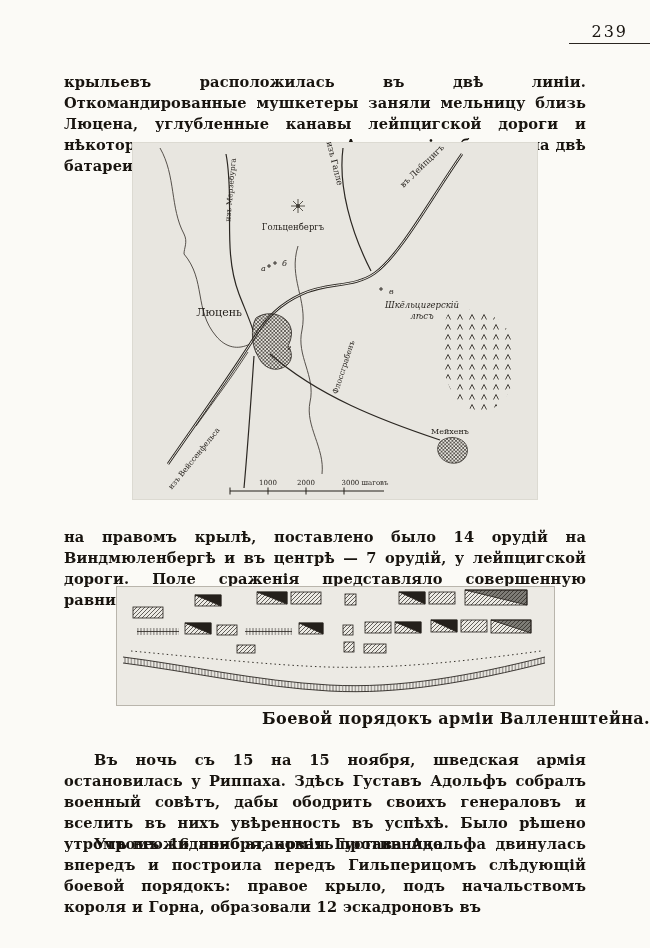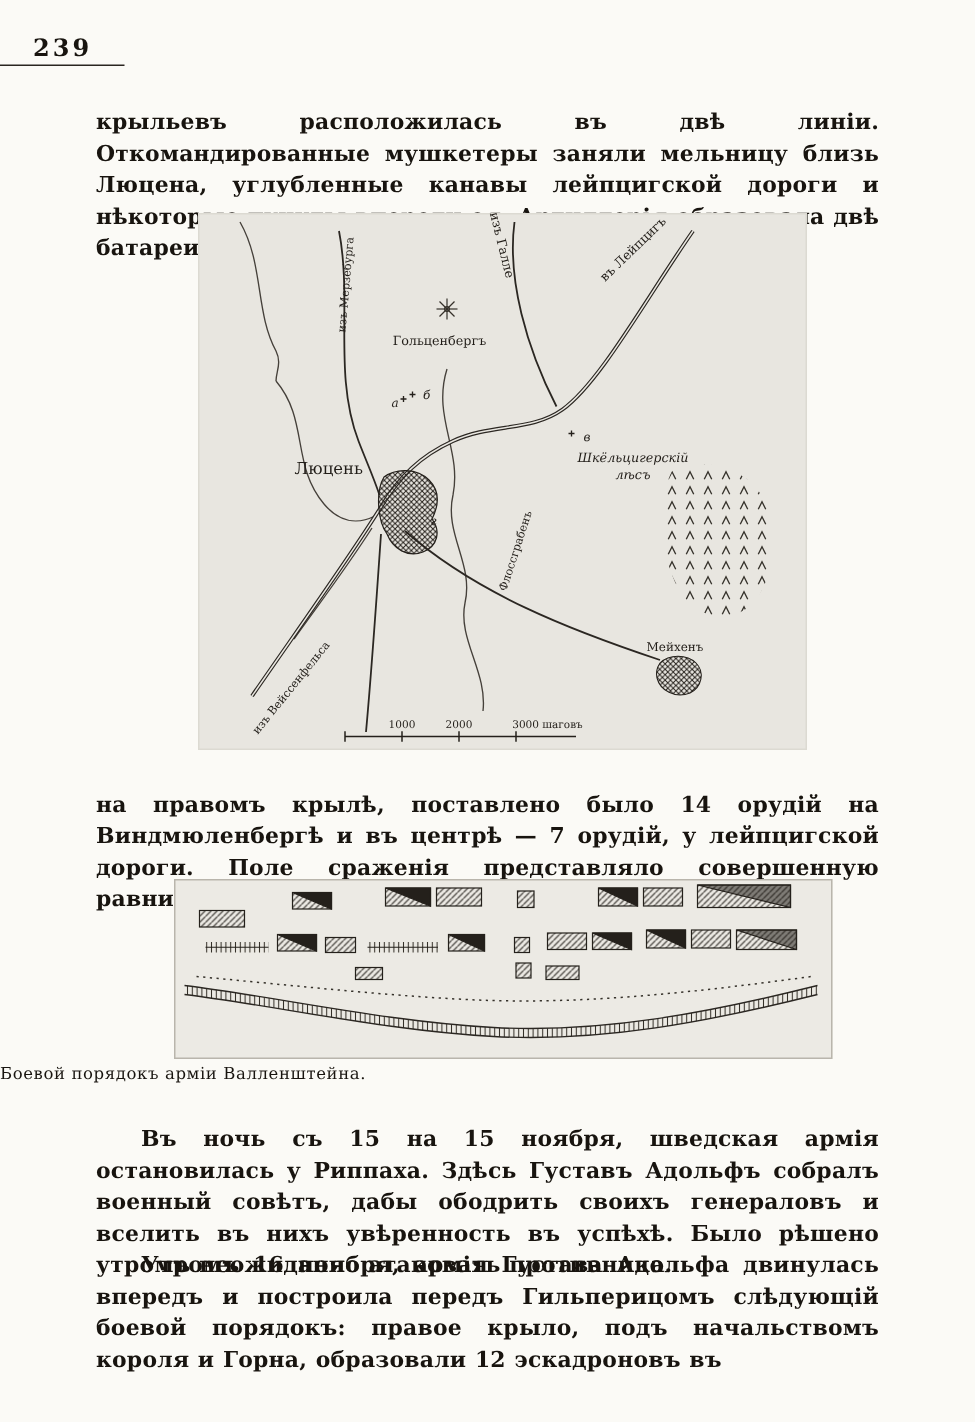--- a/index.html
+++ b/index.html
@@ -1,33 +1,33 @@
 <!DOCTYPE html>
 <html><head>
 <meta charset="utf-8">
 <style>
   html,body{margin:0;padding:0}
   body{
     width:650px;height:948px;position:relative;overflow:hidden;
     background:#fbfaf6;color:#18140f;
     font-family:"DejaVu Serif", serif;
   }
-  .pagenum{position:absolute;top:22px;left:0;right:0;text-align:left;font-size:16px;font-weight:bold;letter-spacing:2px}
+  .pagenum{position:absolute;top:22px;left:0;right:0;text-align:right;font-size:16px;font-weight:normal;letter-spacing:2px}
   .pagenum .inner{display:inline-block;padding:0 22px 2px;border-bottom:1.7px solid #2a2520}
   .para{
     position:absolute;left:64px;width:522px;
     font-size:14.6px;line-height:21px;font-weight:bold;
     text-align:justify;letter-spacing:.15px;word-spacing:.5px;
   }
   .indent{text-indent:30px}
   .ital{}
   .fig{position:absolute}
   .map-bg{background:#e8e6e0;box-shadow:0 0 0 1px #dcdad2 inset}
   .fig2-bg{background:#eceae4;border:1px solid #b9b5ac}
-  .caption{position:absolute;left:0;right:0;text-align:left;font-size:11px;font-weight:normal;letter-spacing:.4px}
+  .caption{position:absolute;left:0;right:0;text-align:right;font-size:16px;font-weight:bold;letter-spacing:.4px}
   svg text{font-family:"DejaVu Serif", serif;fill:#211d18}
 </style>
 </head>
 <body>
 
 <div class="pagenum">
   <span class="inner">239</span>
 </div>
 
 <p class="para" style="top:56px">крыльевъ расположилась въ двѣ линіи. Откомандированные мушкетеры заняли мельницу близь Люцена, углубленные канавы лейпцигской дороги и нѣкоторые пункты впереди ея. Артиллерія образовала двѣ батареи:</p>

